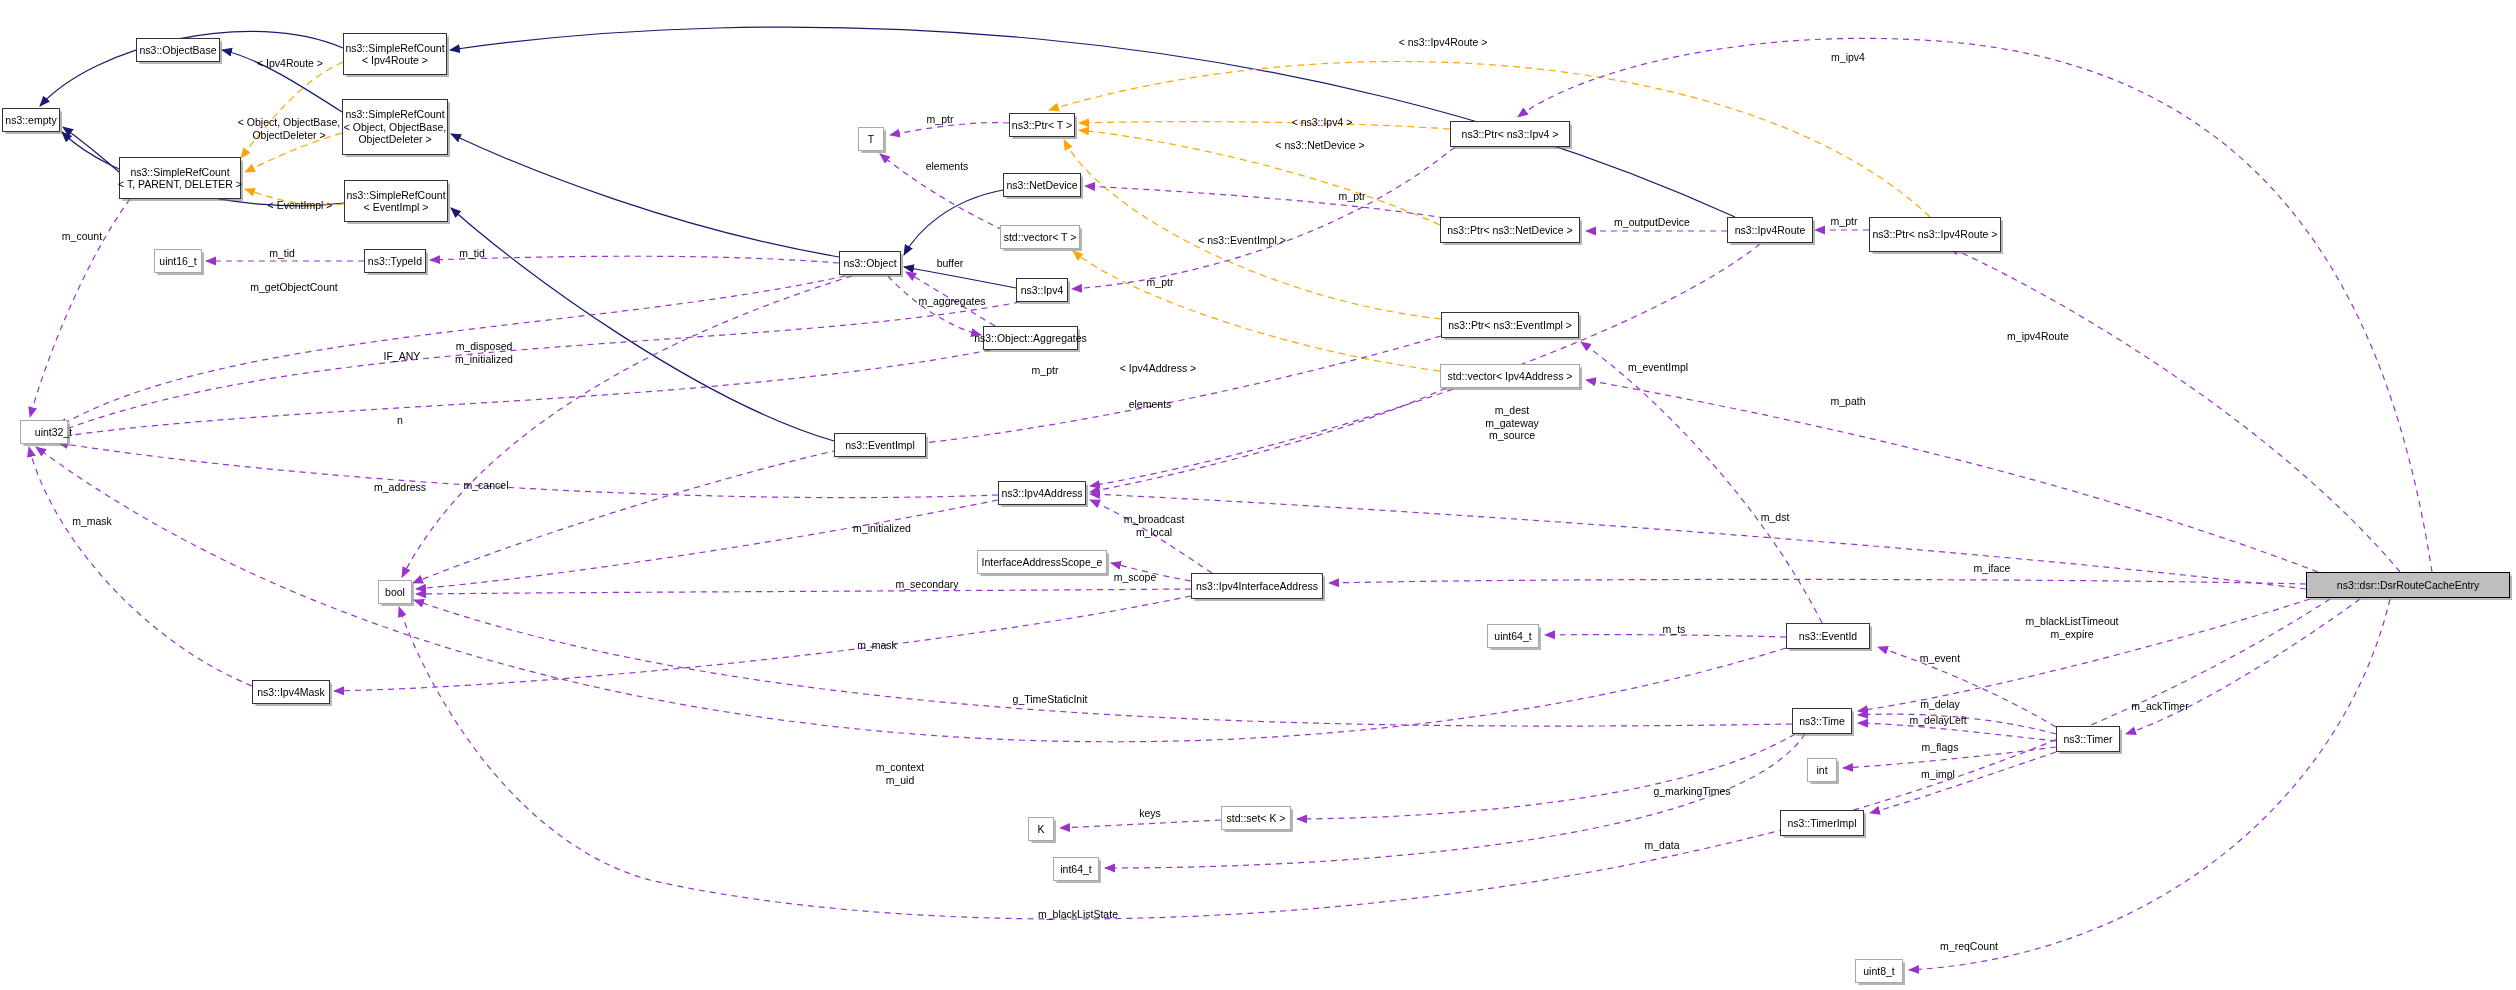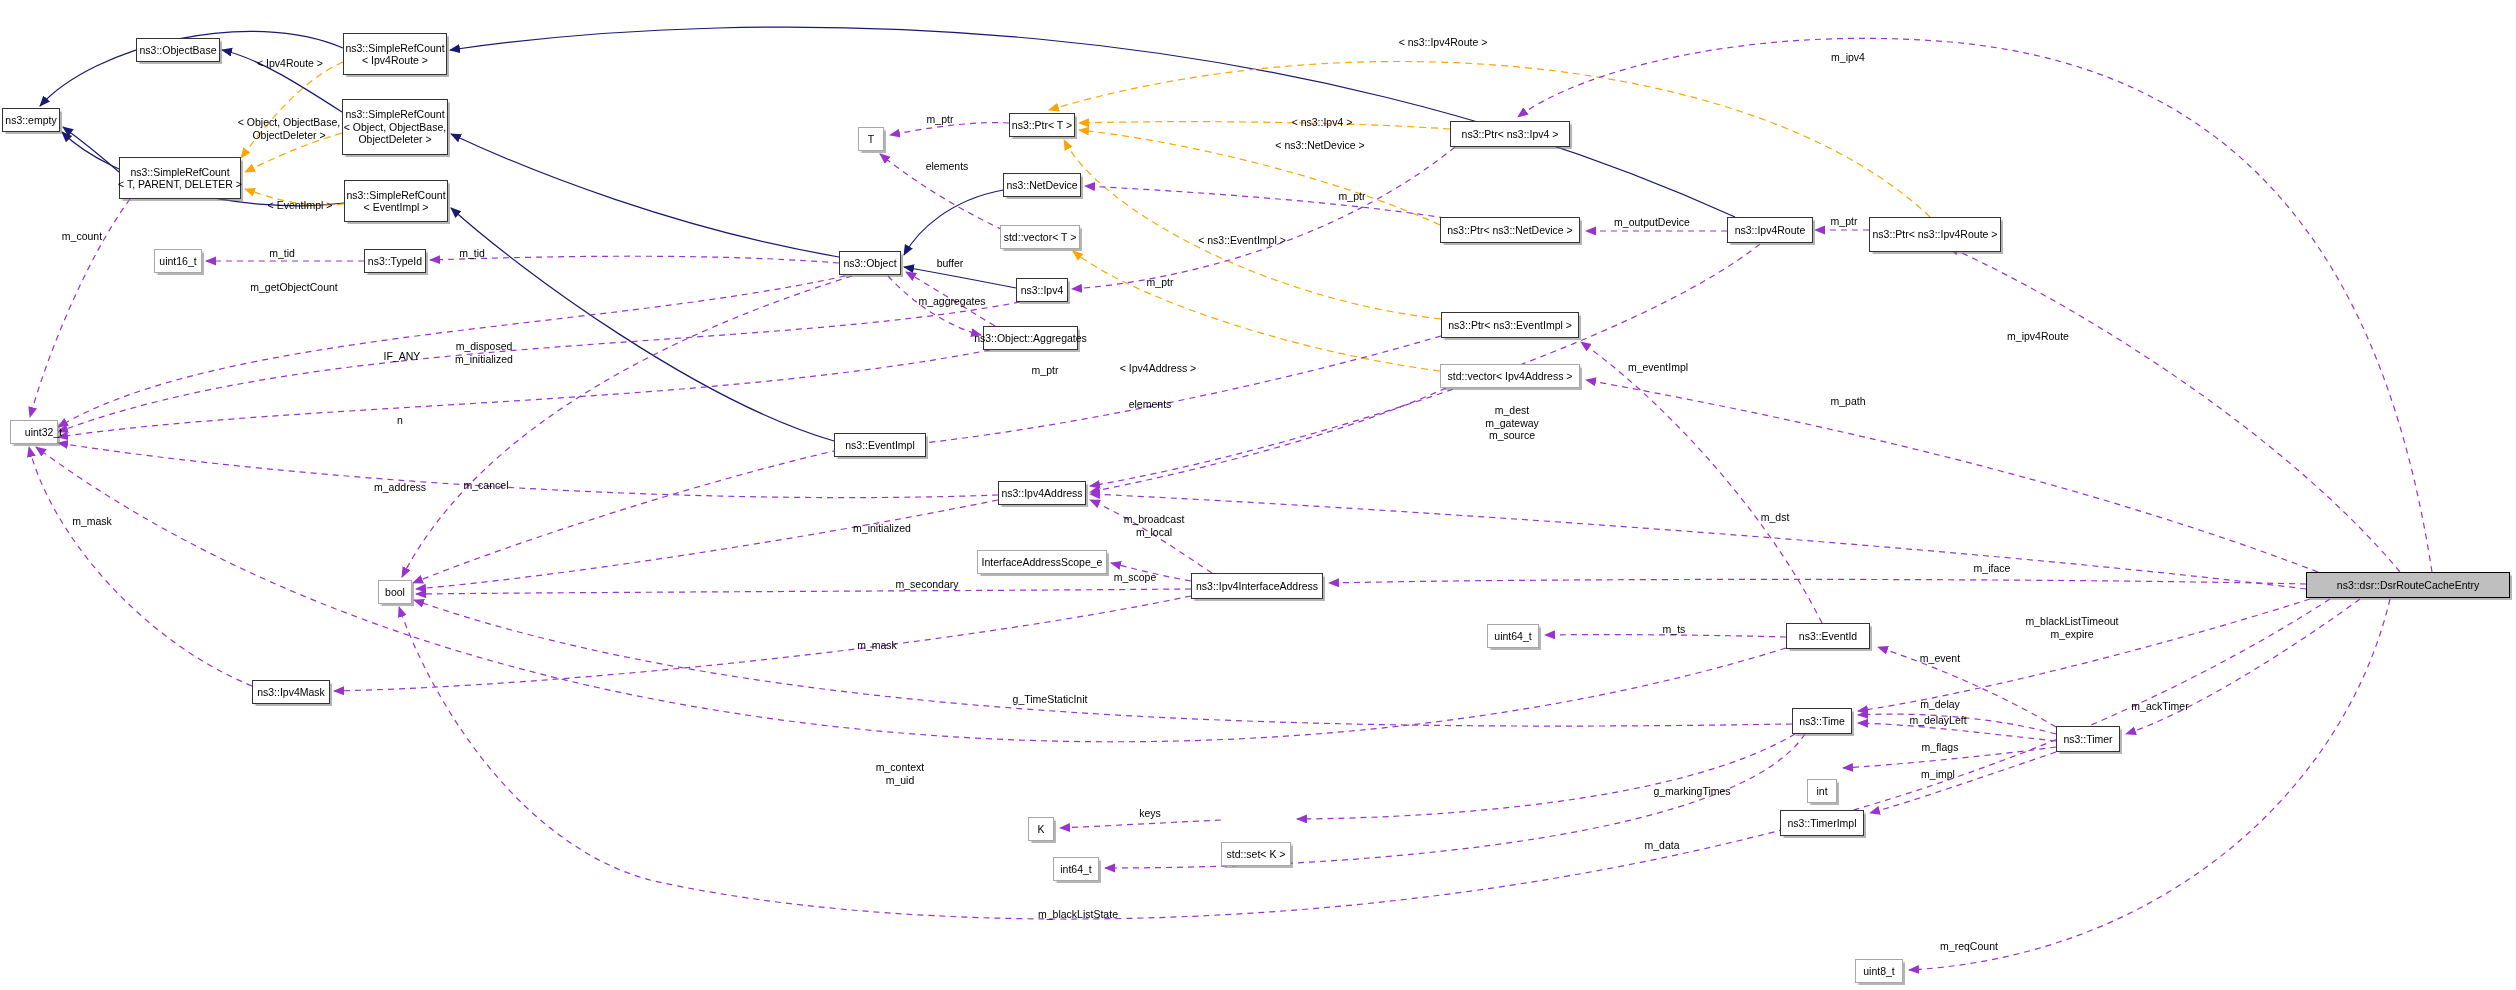--- a/index.html
+++ b/index.html
@@ -126,33 +126,33 @@
   <div class="node" style="left:983px;top:326px;width:95px;height:24px;">ns3::Object::Aggregates</div>
   <div class="node" style="left:834px;top:433px;width:92px;height:24px;text-align:center;">ns3::EventImpl</div>
   <div class="node" style="left:998px;top:481px;width:88px;height:24px;">ns3::Ipv4Address</div>
   <div class="node" style="left:1450px;top:121px;width:120px;height:26px;">ns3::Ptr&lt; ns3::Ipv4 &gt;</div>
   <div class="node" style="left:1440px;top:217px;width:140px;height:26px;">ns3::Ptr&lt; ns3::NetDevice &gt;</div>
   <div class="node" style="left:1441px;top:312px;width:138px;height:26px;">ns3::Ptr&lt; ns3::EventImpl &gt;</div>
   <div class="node k-prim" style="left:1440px;top:364px;width:140px;height:24px;">std::vector&lt; Ipv4Address &gt;</div>
   <div class="node" style="left:1727px;top:217px;width:86px;height:26px;">ns3::Ipv4Route</div>
   <div class="node" style="left:1869px;top:217px;width:132px;height:35px;">ns3::Ptr&lt; ns3::Ipv4Route &gt;</div>
   <div class="node k-main" style="left:2306px;top:572px;width:204px;height:26px;">ns3::dsr::DsrRouteCacheEntry</div>
-  <div class="node k-prim" style="left:10px;top:420px;width:48px;height:24px;padding-left:19px;">uint32_t</div>
+  <div class="node k-prim" style="left:20px;top:420px;width:48px;height:24px;padding-left:19px;">uint32_t</div>
   <div class="node k-prim" style="left:378px;top:580px;width:34px;height:24px;">bool</div>
   <div class="node" style="left:252px;top:680px;width:78px;height:24px;">ns3::Ipv4Mask</div>
   <div class="node k-prim" style="left:977px;top:550px;width:130px;height:24px;">InterfaceAddressScope_e</div>
   <div class="node" style="left:1191px;top:573px;width:132px;height:26px;">ns3::Ipv4InterfaceAddress</div>
   <div class="node k-prim" style="left:1487px;top:624px;width:52px;height:24px;">uint64_t</div>
   <div class="node" style="left:1786px;top:623px;width:84px;height:26px;">ns3::EventId</div>
   <div class="node" style="left:1792px;top:708px;width:60px;height:26px;">ns3::Time</div>
-  <div class="node k-prim" style="left:1807px;top:758px;width:30px;height:24px;margin-top:21px;">int</div>
+  <div class="node k-prim" style="left:1807px;top:758px;width:30px;height:24px;">int</div>
   <div class="node" style="left:1780px;top:810px;width:84px;height:26px;">ns3::TimerImpl</div>
   <div class="node" style="left:2056px;top:726px;width:64px;height:26px;">ns3::Timer</div>
   <div class="node k-prim" style="left:1028px;top:817px;width:26px;height:24px;">K</div>
-  <div class="node k-prim" style="left:1221px;top:806px;width:70px;height:24px;margin-top:36px;">std::set&lt; K &gt;</div>
+  <div class="node k-prim" style="left:1221px;top:806px;width:70px;height:24px;">std::set&lt; K &gt;</div>
   <div class="node k-prim" style="left:1053px;top:857px;width:46px;height:24px;">int64_t</div>
   <div class="node k-prim" style="left:1855px;top:959px;width:48px;height:24px;">uint8_t</div>
 
   <span class="elabel" style="left:290px;top:63px;">&lt; Ipv4Route &gt;</span>
   <span class="elabel" style="left:289px;top:128px;">&lt; Object, ObjectBase,
 ObjectDeleter &gt;</span>
   <span class="elabel" style="left:300px;top:205px;">&lt; EventImpl &gt;</span>
   <span class="elabel" style="left:82px;top:236px;">m_count</span>
   <span class="elabel" style="left:282px;top:253px;">m_tid</span>
   <span class="elabel" style="left:472px;top:253px;">m_tid</span>

